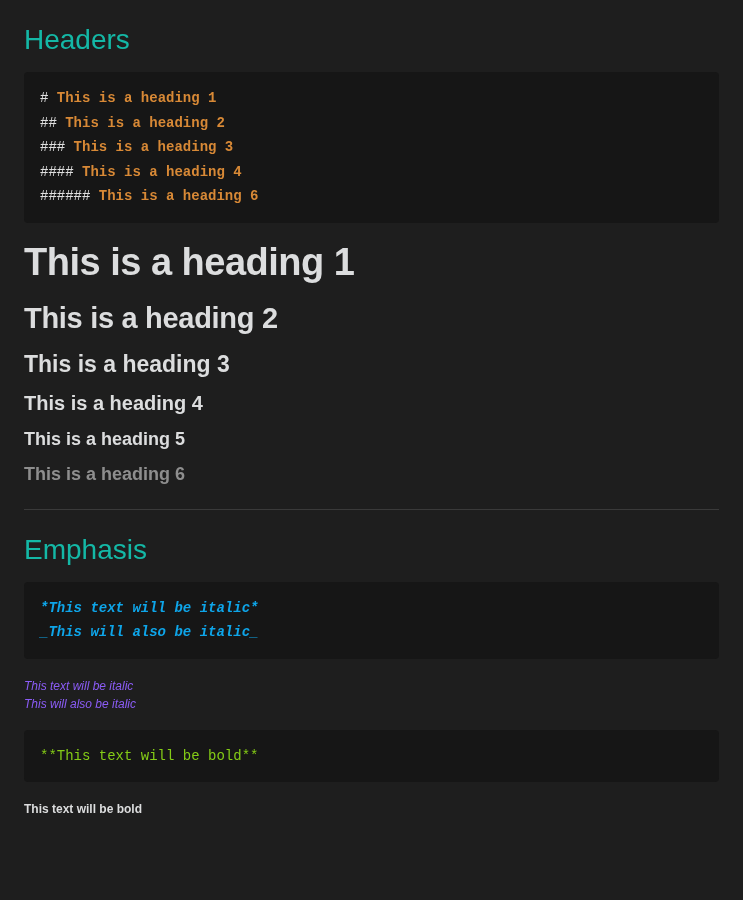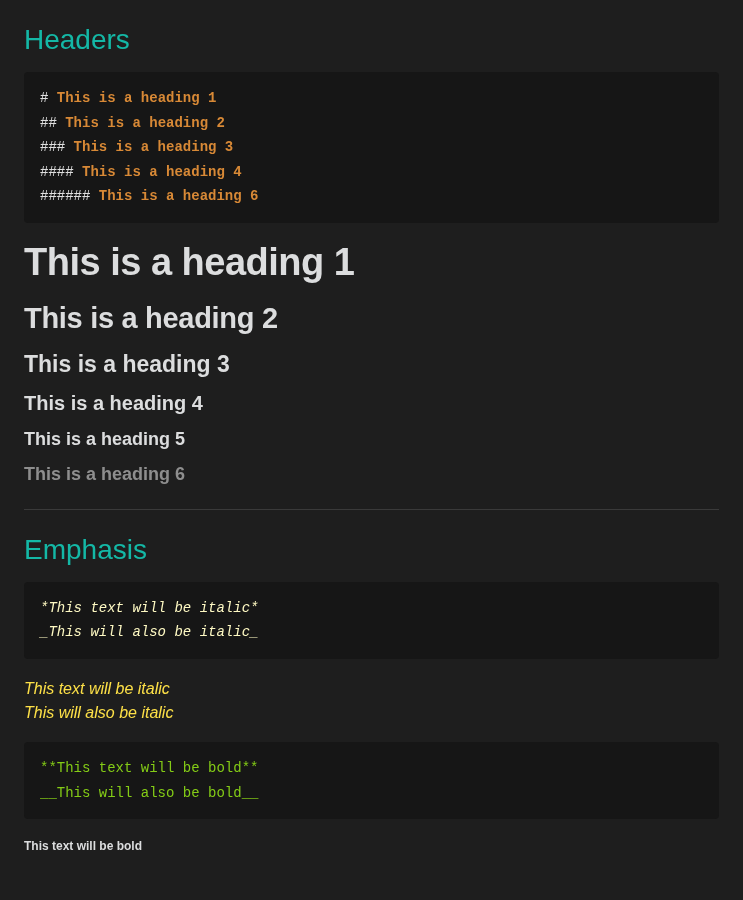--- a/index.html
+++ b/index.html
@@ -34,21 +34,22 @@
     }
     .code-hash {
       color: #e0e0e0;
     }
     .code-heading-text {
       color: #d88936;
       font-weight: 600;
     }
     .code-italic {
       font-style: italic;
-      color: #fef9c3;
+      color: #0ea5e9;
+      font-weight: bold;
     }
     .code-bold {
       font-weight: 400;
       color: #84cc16;
     }
     .h1 {
       font-size: 38px;
       font-weight: 800;
       color: #dcddde;
       margin-bottom: 18px;
@@ -85,22 +86,22 @@
       color: #8e8e8e;
       margin-bottom: 14px;
     }
     hr {
       border: none;
       border-top: 1px solid #3a3a3a;
       margin: 24px 0;
     }
     .rendered-italic {
       font-style: italic;
-      font-size: 16px;
-      color: #fde047;
+      font-size: 12px;
+      color: #8b5cf6;
       line-height: 1.55;
     }
     .rendered-bold {
       font-weight: 700;
       font-size: 12px;
       color: #dcddde;
       line-height: 1.55;
     }
     .rendered-block {
       margin-bottom: 16px;
@@ -135,18 +136,17 @@
   <div class="code-line code-italic">_This will also be italic_</div>
 </div>
 
 <div class="rendered-block">
   <div class="rendered-italic">This text will be italic</div>
   <div class="rendered-italic">This will also be italic</div>
 </div>
 
 <div class="code-block">
   <div class="code-line code-bold">**This text will be bold**</div>
-  <div class="code-line code-bold">__This will also be bold__</div>
 </div>
 
 <div class="rendered-block">
   <div class="rendered-bold">This text will be bold</div>
 </div>
 
 </body></html>

